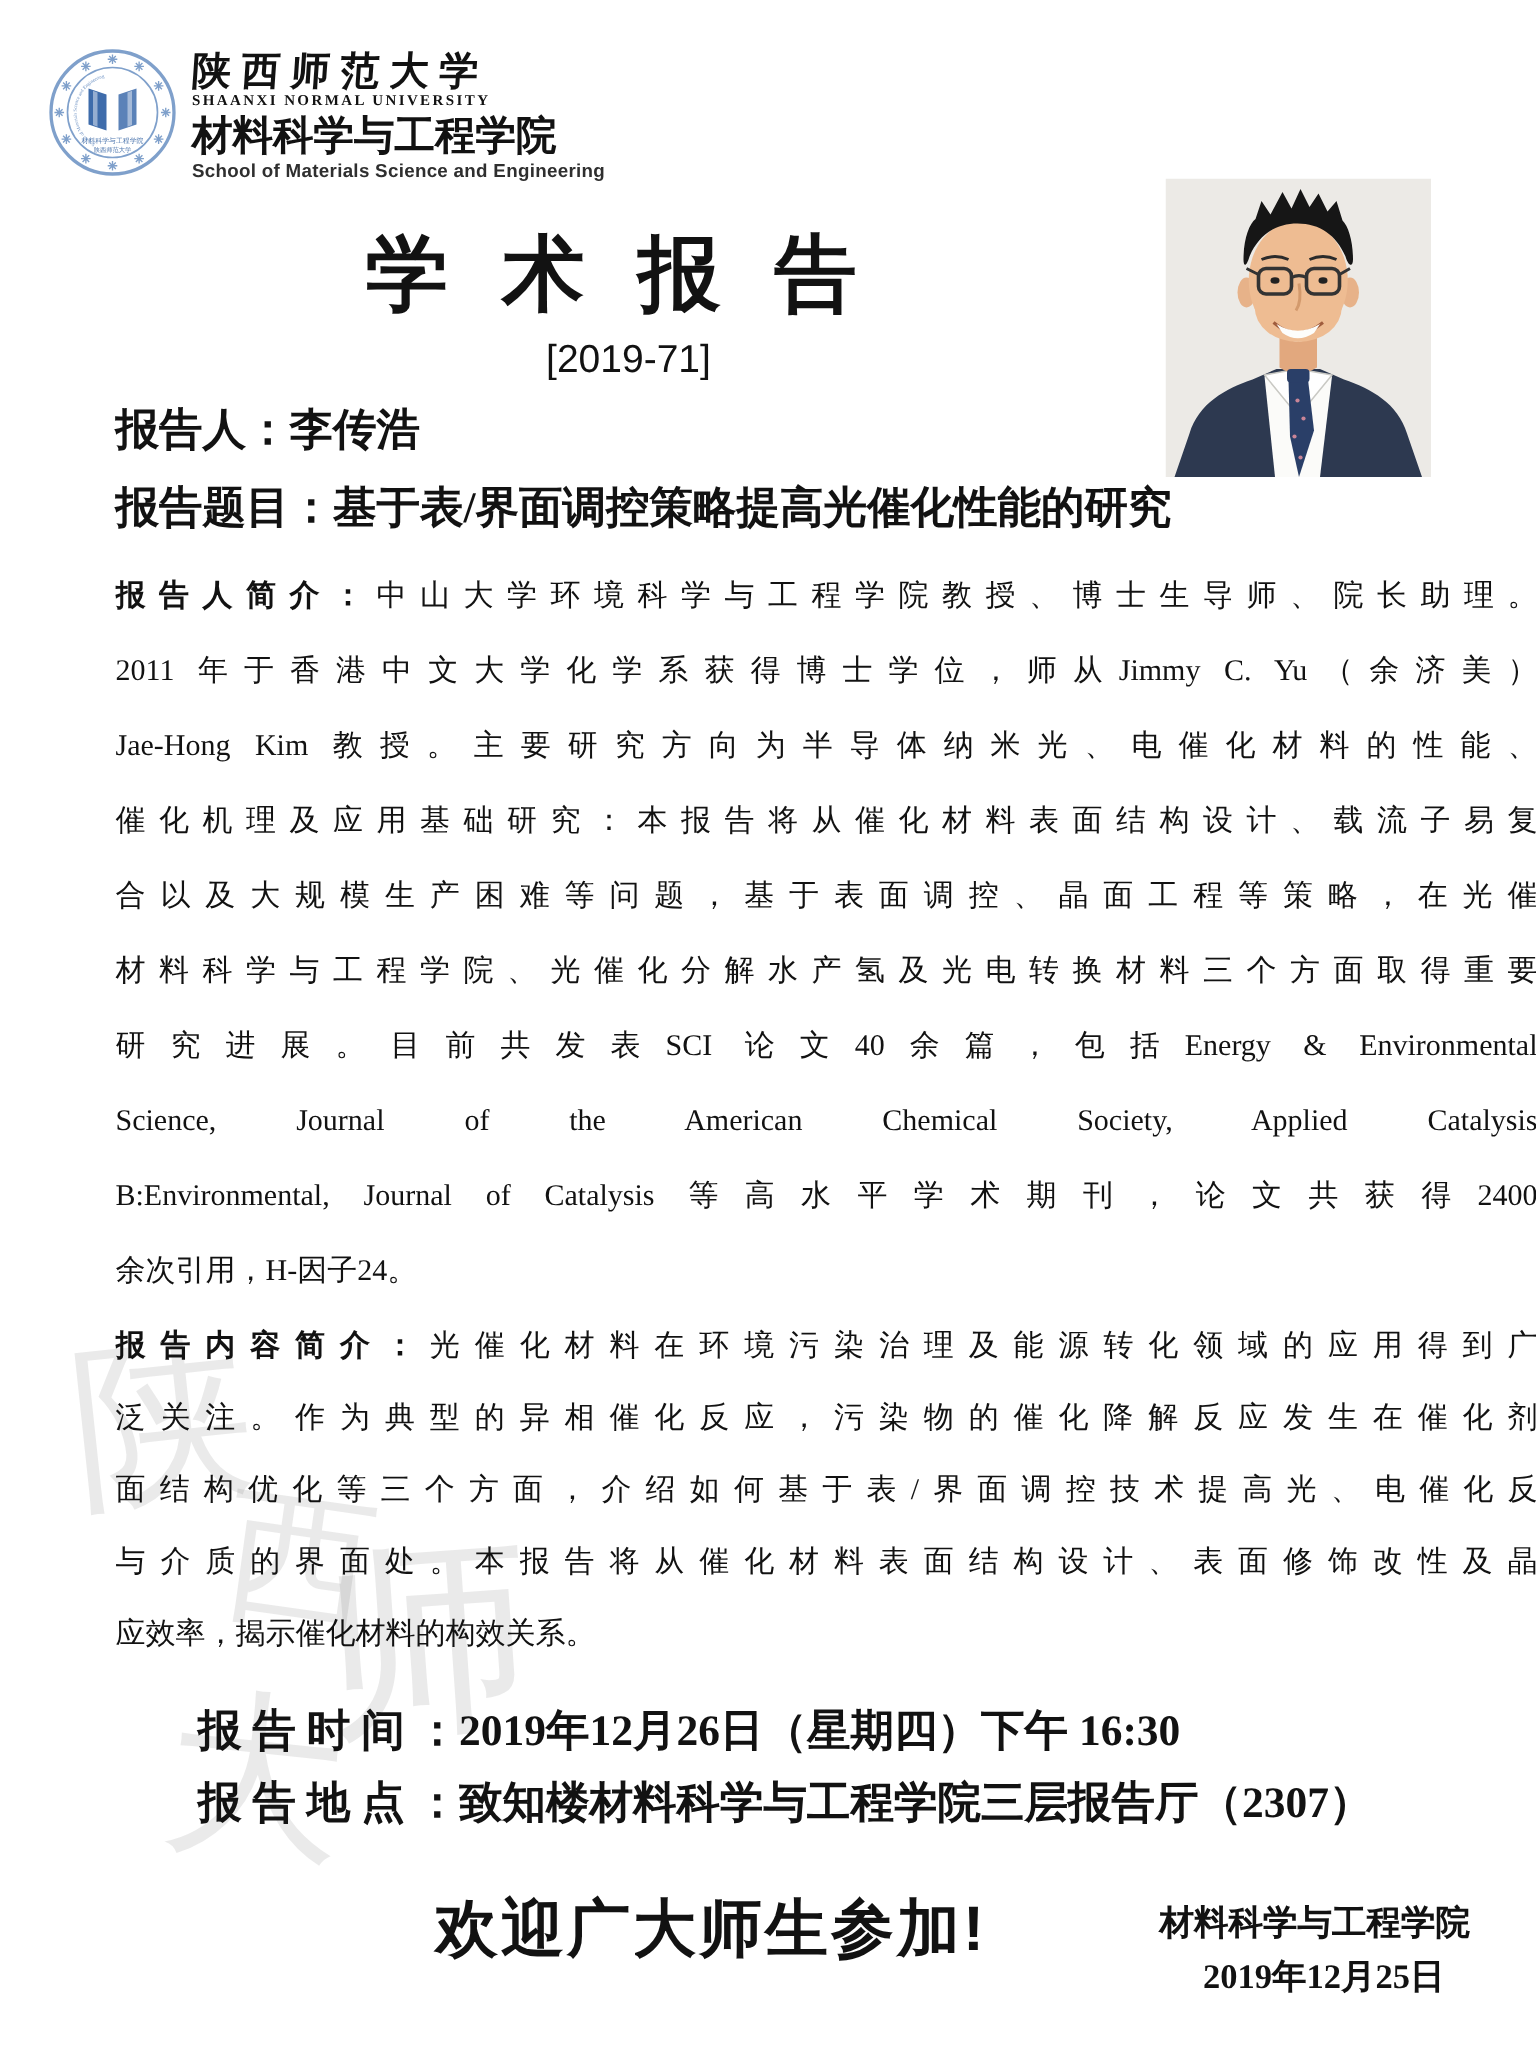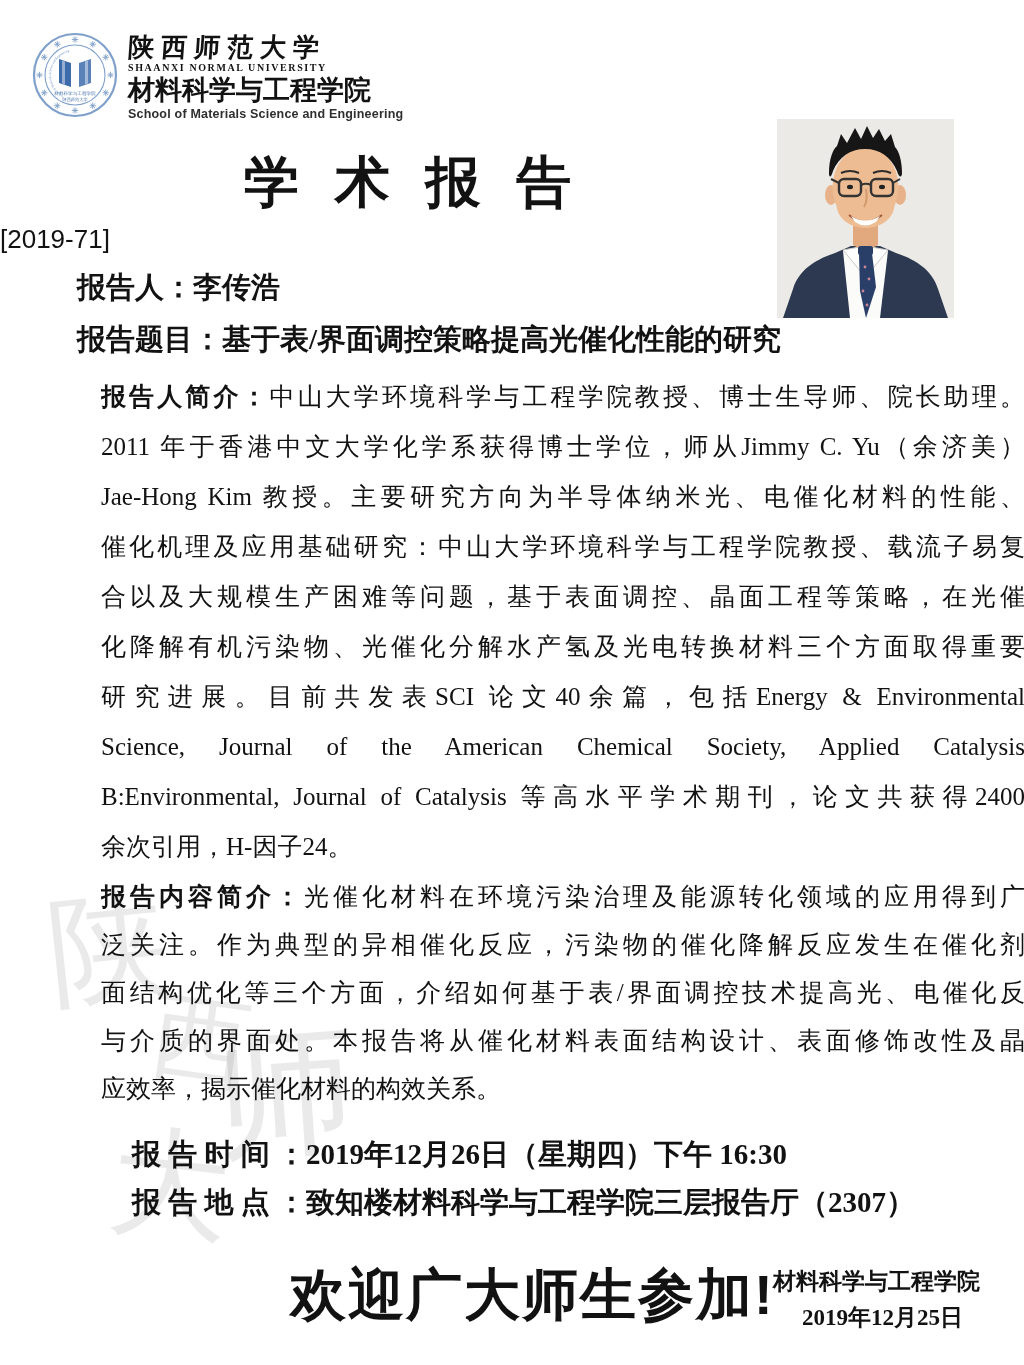--- a/index.html
+++ b/index.html
@@ -11,41 +11,41 @@
   .header-text{position:absolute;left:128px;top:34px;z-index:2;}
   .uni-cn{font-size:26px;font-weight:700;letter-spacing:7px;line-height:27px;transform:skewX(-4deg);}
   .uni-en{font-size:10px;font-weight:700;letter-spacing:1.6px;line-height:13px;}
   .school-cn{font-size:27px;font-weight:900;line-height:32px;font-family:"Liberation Sans","DejaVu Sans",sans-serif;}
   .school-en{font-size:12.5px;font-weight:600;color:#2f2f2f;line-height:16px;letter-spacing:.2px;
              font-family:"Liberation Sans","DejaVu Sans",sans-serif;}
 
   
   .title-main{position:absolute;left:0;top:146px;width:818px;text-align:center;
               font-size:55px;font-weight:700;letter-spacing:3px;word-spacing:16px;z-index:2;}
-  .title-num{position:absolute;left:0;top:224px;width:838px;text-align:left;
+  .title-num{position:absolute;left:0;top:224px;width:838px;text-align:center;
              font-size:26px;font-family:"Liberation Sans","DejaVu Sans",sans-serif;z-index:2;}
 
   
   .photo{position:absolute;left:777px;top:119px;width:177px;height:199px;z-index:2;}
 
   
   .content{position:absolute;left:77px;top:264px;width:948px;z-index:1;}
   .line-person{font-size:29px;font-weight:700;height:54px;line-height:46px;}
   .line-topic{font-size:29px;font-weight:700;height:54px;line-height:42px;}
-  .jline{font-size:25px;height:50px;line-height:50px;text-align:justify;text-align-last:justify;
-         overflow:hidden;white-space:nowrap;margin-left:24px;}
+  .jline{font-size:20px;height:50px;line-height:50px;text-align:justify;text-align-last:justify;
+         overflow:hidden;white-space:nowrap;}
   .abstract .jline{height:48px;line-height:48px;}
   .jline.last{text-align-last:left;}
   .abstract{margin-top:1px;}
   .b{font-weight:700;}
   .schedule{margin-top:17px;padding-left:55px;}
   .schedule div{font-size:29px;font-weight:700;height:48px;line-height:48px;}
 
   
-  .welcome{position:absolute;left:290px;top:1258px;font-size:56px;font-weight:700;letter-spacing:2px;
+  .welcome{position:absolute;left:290px;top:1258px;font-size:42px;font-weight:700;letter-spacing:2px;
            font-family:"Liberation Sans","DejaVu Sans",sans-serif;z-index:2;}
   .footer-right{position:absolute;right:44px;top:1268px;text-align:right;font-size:23px;z-index:2;}
   .footer-org{font-weight:700;line-height:28px;}
   .footer-date{line-height:28px;margin-top:8px;padding-right:17px;font-weight:bold;}
 
   
   .watermark span{position:absolute;color:rgba(50,50,50,0.10);z-index:0;font-weight:400;}
   .wm0{left:48px;top:868px;font-size:120px;transform:rotate(-6deg);}
   .wm1{left:150px;top:975px;font-size:100px;transform:rotate(8deg);}
   .wm2{left:215px;top:1000px;font-size:140px;transform:rotate(-4deg);}
@@ -141,23 +141,23 @@
   </div>
 
   <div class="content">
     <div class="line-person">报告人：李传浩</div>
     <div class="line-topic">报告题目：基于表/界面调控策略提高光催化性能的研究</div>
 
     <div class="bio">
       <div class="jline"><span class="b">报告人简介：</span><span>中山大学环境科学与工程学院教授、博士生导师、院长助理。</span></div>
       <div class="jline">2011 年于香港中文大学化学系获得博士学位，师从Jimmy C. Yu（余济美）</div>
       <div class="jline">Jae-Hong Kim 教授。主要研究方向为半导体纳米光、电催化材料的性能、</div>
-      <div class="jline">催化机理及应用基础研究：中山大学环境科学与工程学院教授、载流子易复</div>
+      <div class="jline">催化机理及应用基础研究：本报告将从催化材料表面结构设计、载流子易复</div>
       <div class="jline">合以及大规模生产困难等问题，基于表面调控、晶面工程等策略，在光催</div>
-      <div class="jline">化降解有机污染物、光催化分解水产氢及光电转换材料三个方面取得重要</div>
+      <div class="jline">材料科学与工程学院、光催化分解水产氢及光电转换材料三个方面取得重要</div>
       <div class="jline">研究进展。目前共发表SCI 论文40余篇，包括Energy &amp; Environmental</div>
       <div class="jline">Science, Journal of the American Chemical Society, Applied Catalysis</div>
       <div class="jline">B:Environmental, Journal of Catalysis 等高水平学术期刊，论文共获得2400</div>
       <div class="jline last">余次引用，H-因子24。</div>
     </div>
 
     <div class="abstract">
       <div class="jline"><span class="b">报告内容简介：</span><span>光催化材料在环境污染治理及能源转化领域的应用得到广</span></div>
       <div class="jline">泛关注。作为典型的异相催化反应，污染物的催化降解反应发生在催化剂</div>
       <div class="jline">面结构优化等三个方面，介绍如何基于表/界面调控技术提高光、电催化反</div>

